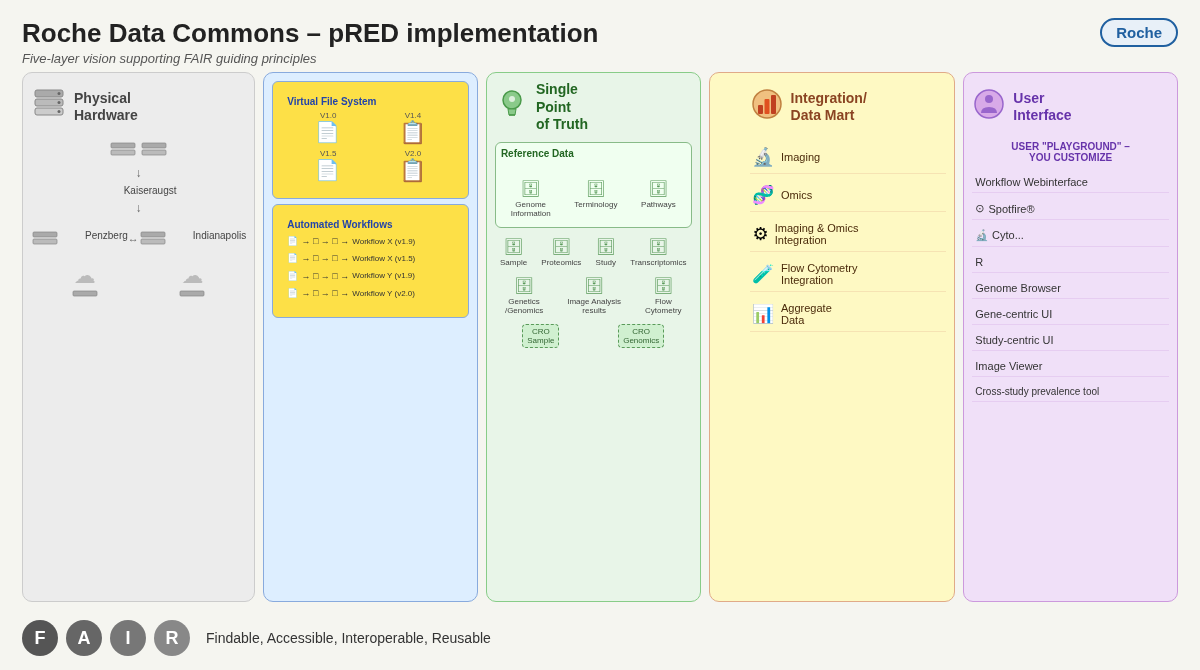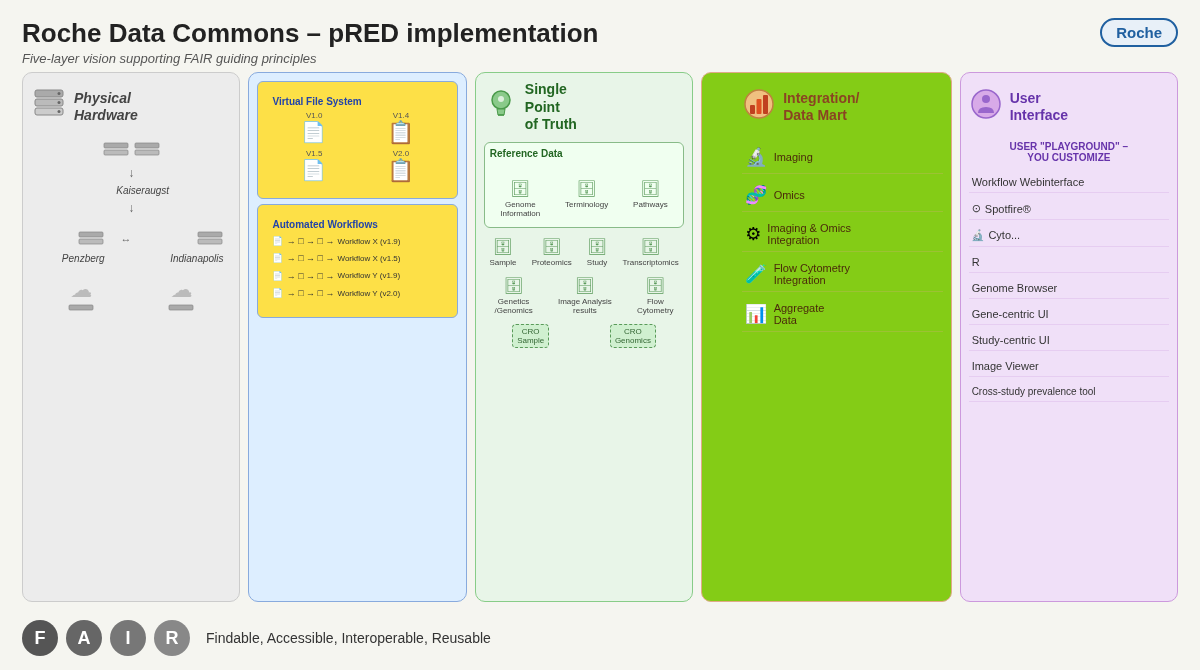--- a/index.html
+++ b/index.html
@@ -54,35 +54,34 @@
       display: flex;
       flex-direction: column;
       border-radius: 10px;
       padding: 8px;
       flex: 1;
     }
 
     .col-physical {
       background: #ececec;
       border: 1.5px solid #ccc;
-      font-style: italic;
     }
 
     .col-filesystem {
       background: #ddeeff;
       border: 1.5px solid #88aadd;
     }
 
     .col-truth {
       background: #e8f5e8;
       border: 1.5px solid #88cc88;
     }
 
     .col-integration {
-      background: #84cc16;
+      background: #fef9c3;
       border: 1.5px solid #e0aa88;
       padding-left: 40px;
     }
 
     .col-ui {
       background: #f0e0f8;
       border: 1.5px solid #cc99dd;
     }
 
     .col-header {
@@ -126,22 +125,22 @@
     }
 
     .sites-row {
       display: flex;
       justify-content: space-around;
       margin-top: 4px;
     }
 
     .site-block {
       display: flex;
-      flex-direction: column;
-      align-items: flex-end;
+      flex-direction: row;
+      align-items: flex-start;
       gap: 3px;
     }
 
     .arrow-line {
       display: flex;
       align-items: center;
       justify-content: center;
       font-size: 12px;
       color: #666;
       margin: 2px 0;

